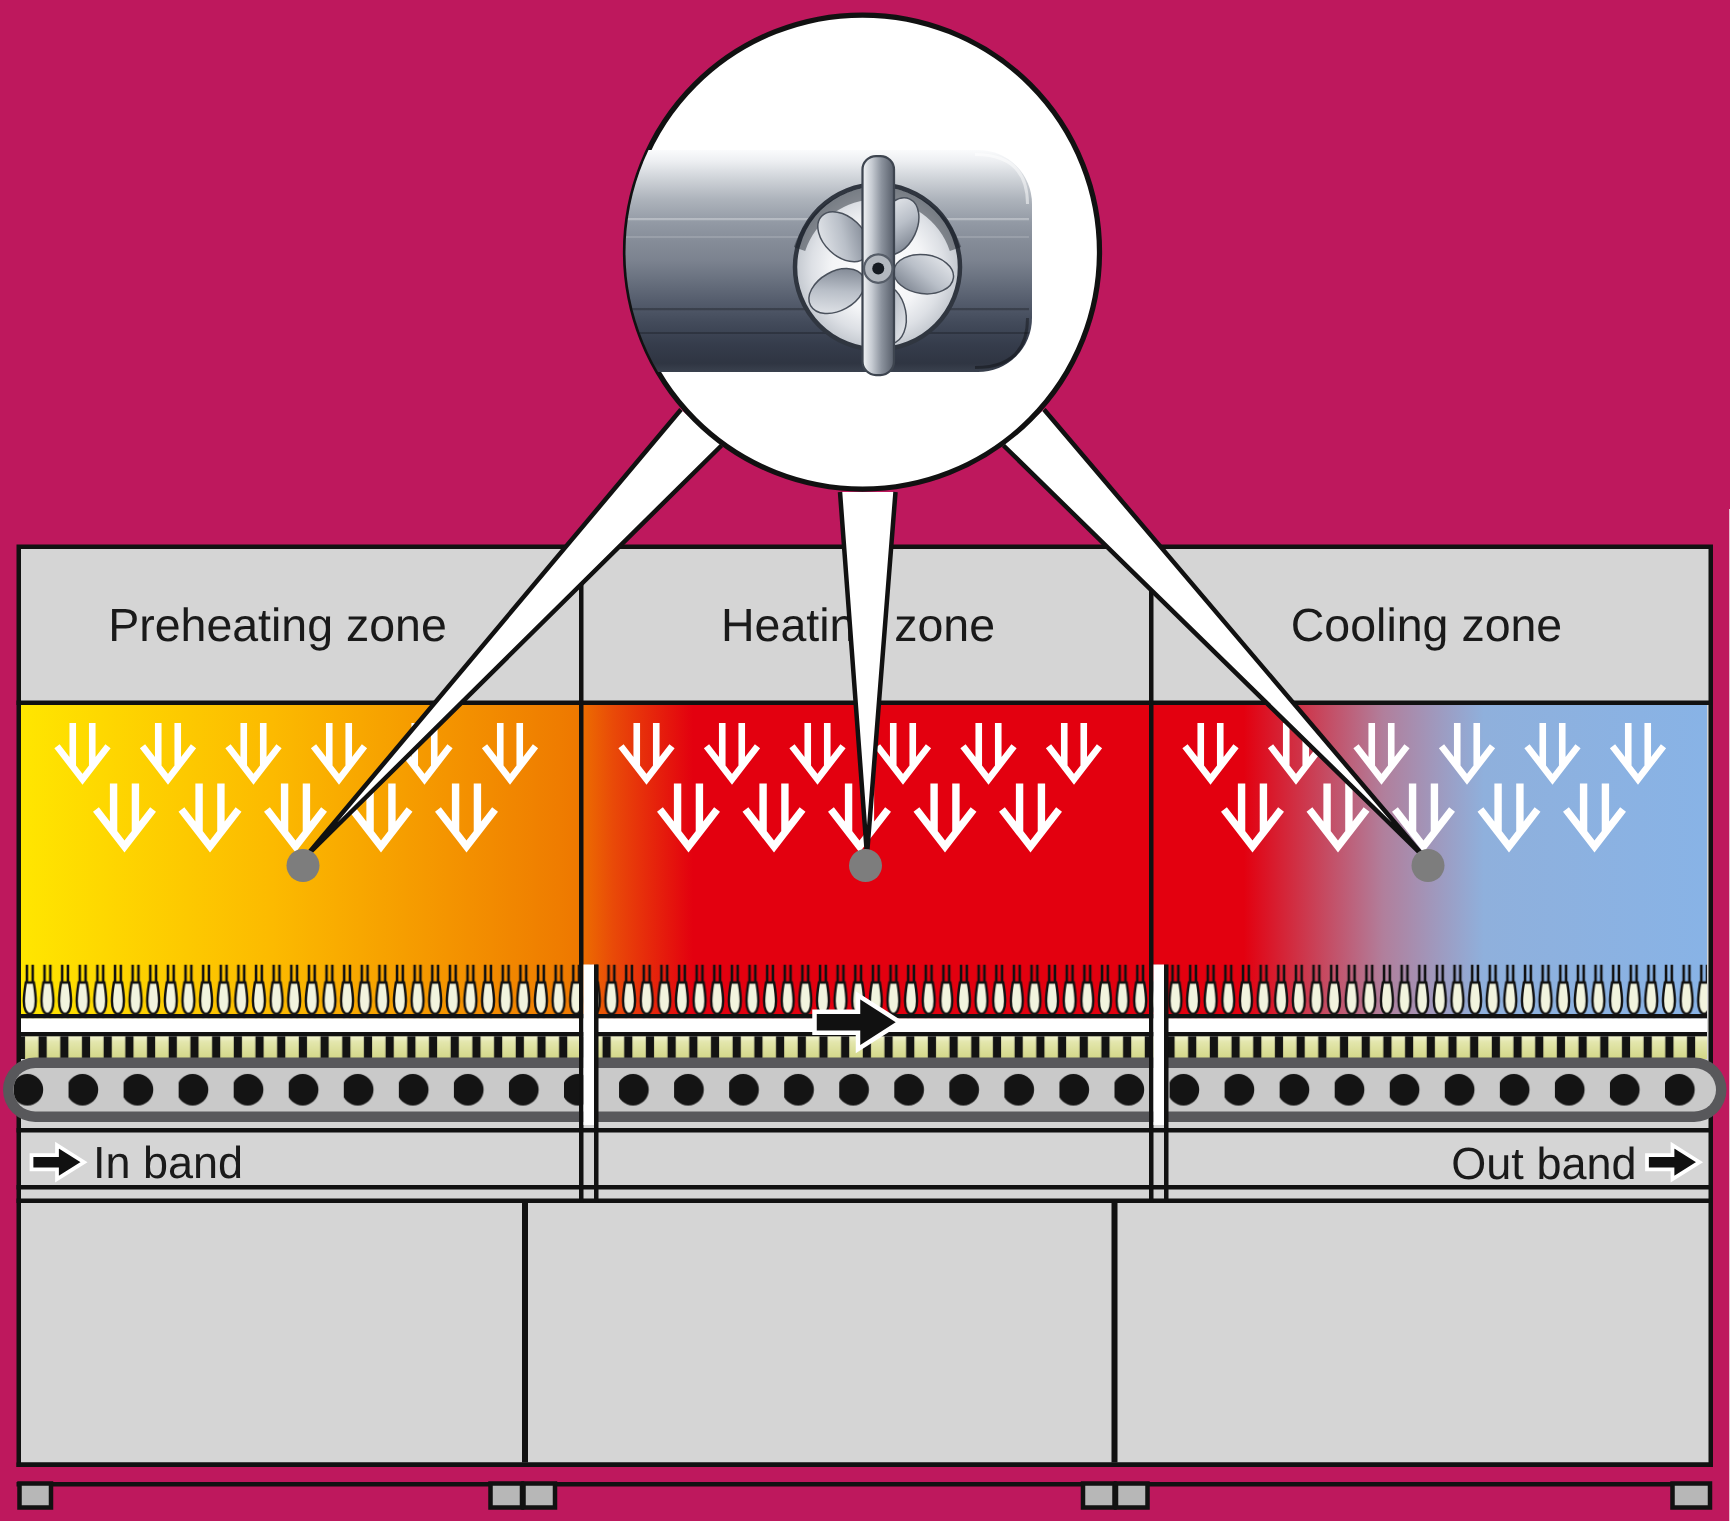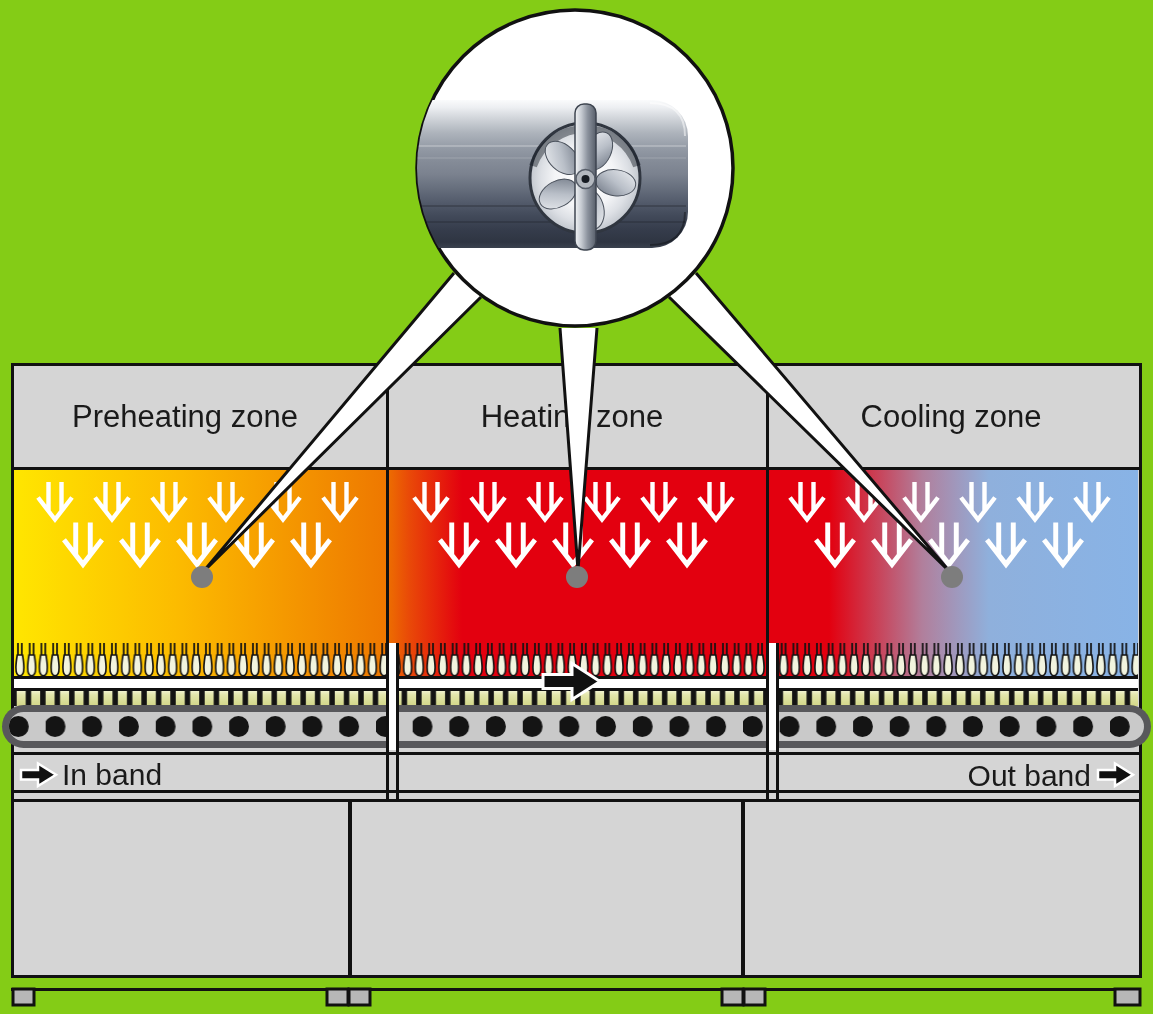--- a/index.html
+++ b/index.html
@@ -1,16 +1,16 @@
 <!DOCTYPE html>
 <html><head>
 <meta charset="utf-8">
 <style>
   html,body{margin:0;padding:0;background:#ffffff;}
-  #stage{position:relative;width:1153px;height:1014px;background:#84cc16;overflow:hidden;
+  #stage{position:relative;width:1153px;height:1014px;background:#be185d;overflow:hidden;
          font-family:"Liberation Sans", sans-serif;}
   svg{position:absolute;left:0;top:0;}
   text{font-family:"Liberation Sans", sans-serif;fill:#1a1a1a;}
   .zone-label{font-size:31px;}
   .band-label{font-size:30px;}
 </style>
 </head>
 <body>
 
 <div id="stage">

